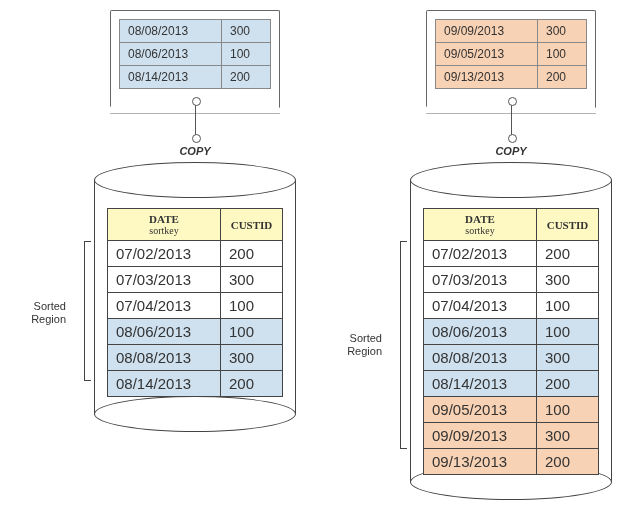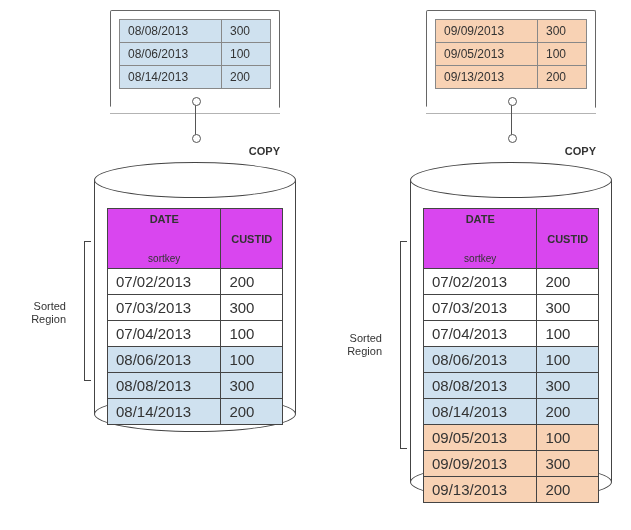--- a/index.html
+++ b/index.html
@@ -64,23 +64,24 @@
     border: 1px solid #555;
     border-radius: 50%;
     background: #fff;
   }
   .connector::before { top: -7px; }
   .connector::after { bottom: -7px; }
   .copy-label {
     position: absolute;
     top: 135px;
     width: 100%;
-    text-align: right;
+    text-align: center;
     font-weight: bold;
     font-size: 11px;
+    font-style: italic;
   }
   .cylinder {
     position: absolute;
     width: 202px;
   }
   .cyl-body {
     border-left: 1px solid #444;
     border-right: 1px solid #444;
     position: relative;
     background: #fff;
@@ -102,28 +103,28 @@
     padding: 28px 12px 20px 12px;
   }
   .db-table {
     border-collapse: collapse;
     width: 100%;
     background: #fff;
   }
   .db-table th {
     border: 1px solid #444;
     padding: 4px;
-    background: #d946ef;
+    background: #fef9c3;
     font-size: 11px;
+    font-family: Liberation Serif, serif;
   }
   .db-table th .sub {
     display: block;
     font-weight: normal;
     font-size: 10px;
-    margin-top: 28px;
   }
   .db-table td {
     border: 1px solid #444;
     padding: 4px 8px;
     font-size: 15px;
   }
   .db-table tr.blue-row td { background: #cfe1ef; }
   .db-table tr.orange-row td { background: #f8d2b4; }
   .region-label {
     position: absolute;

